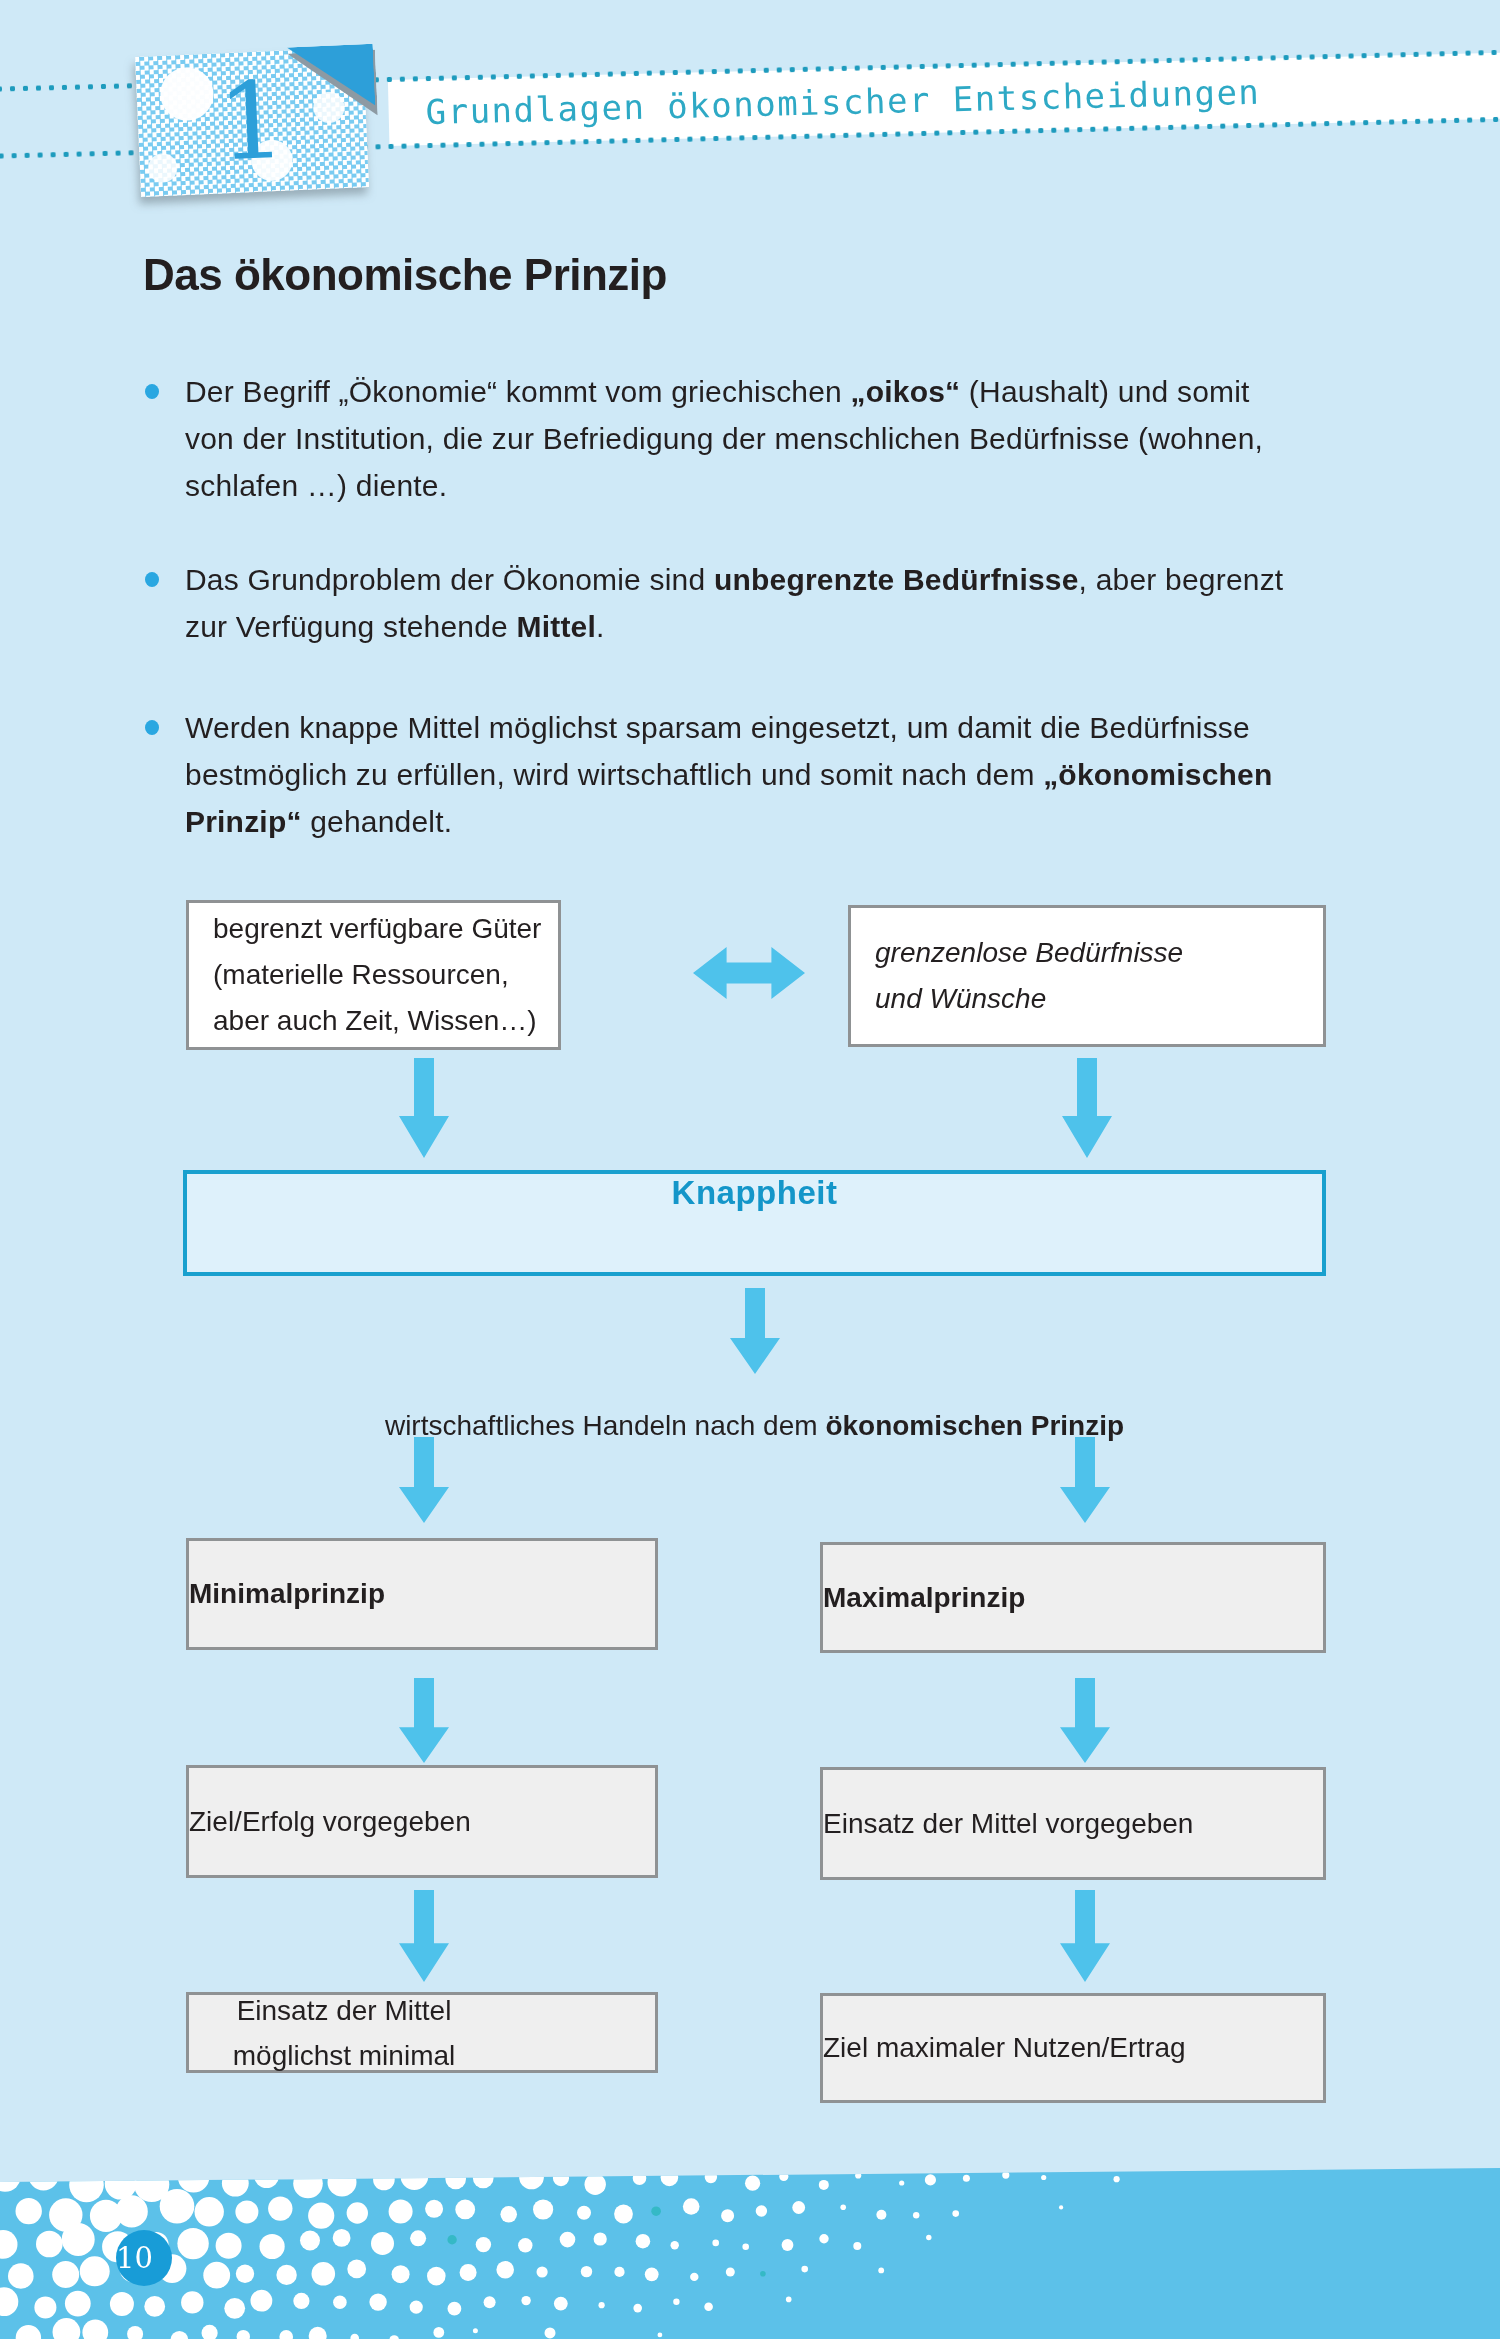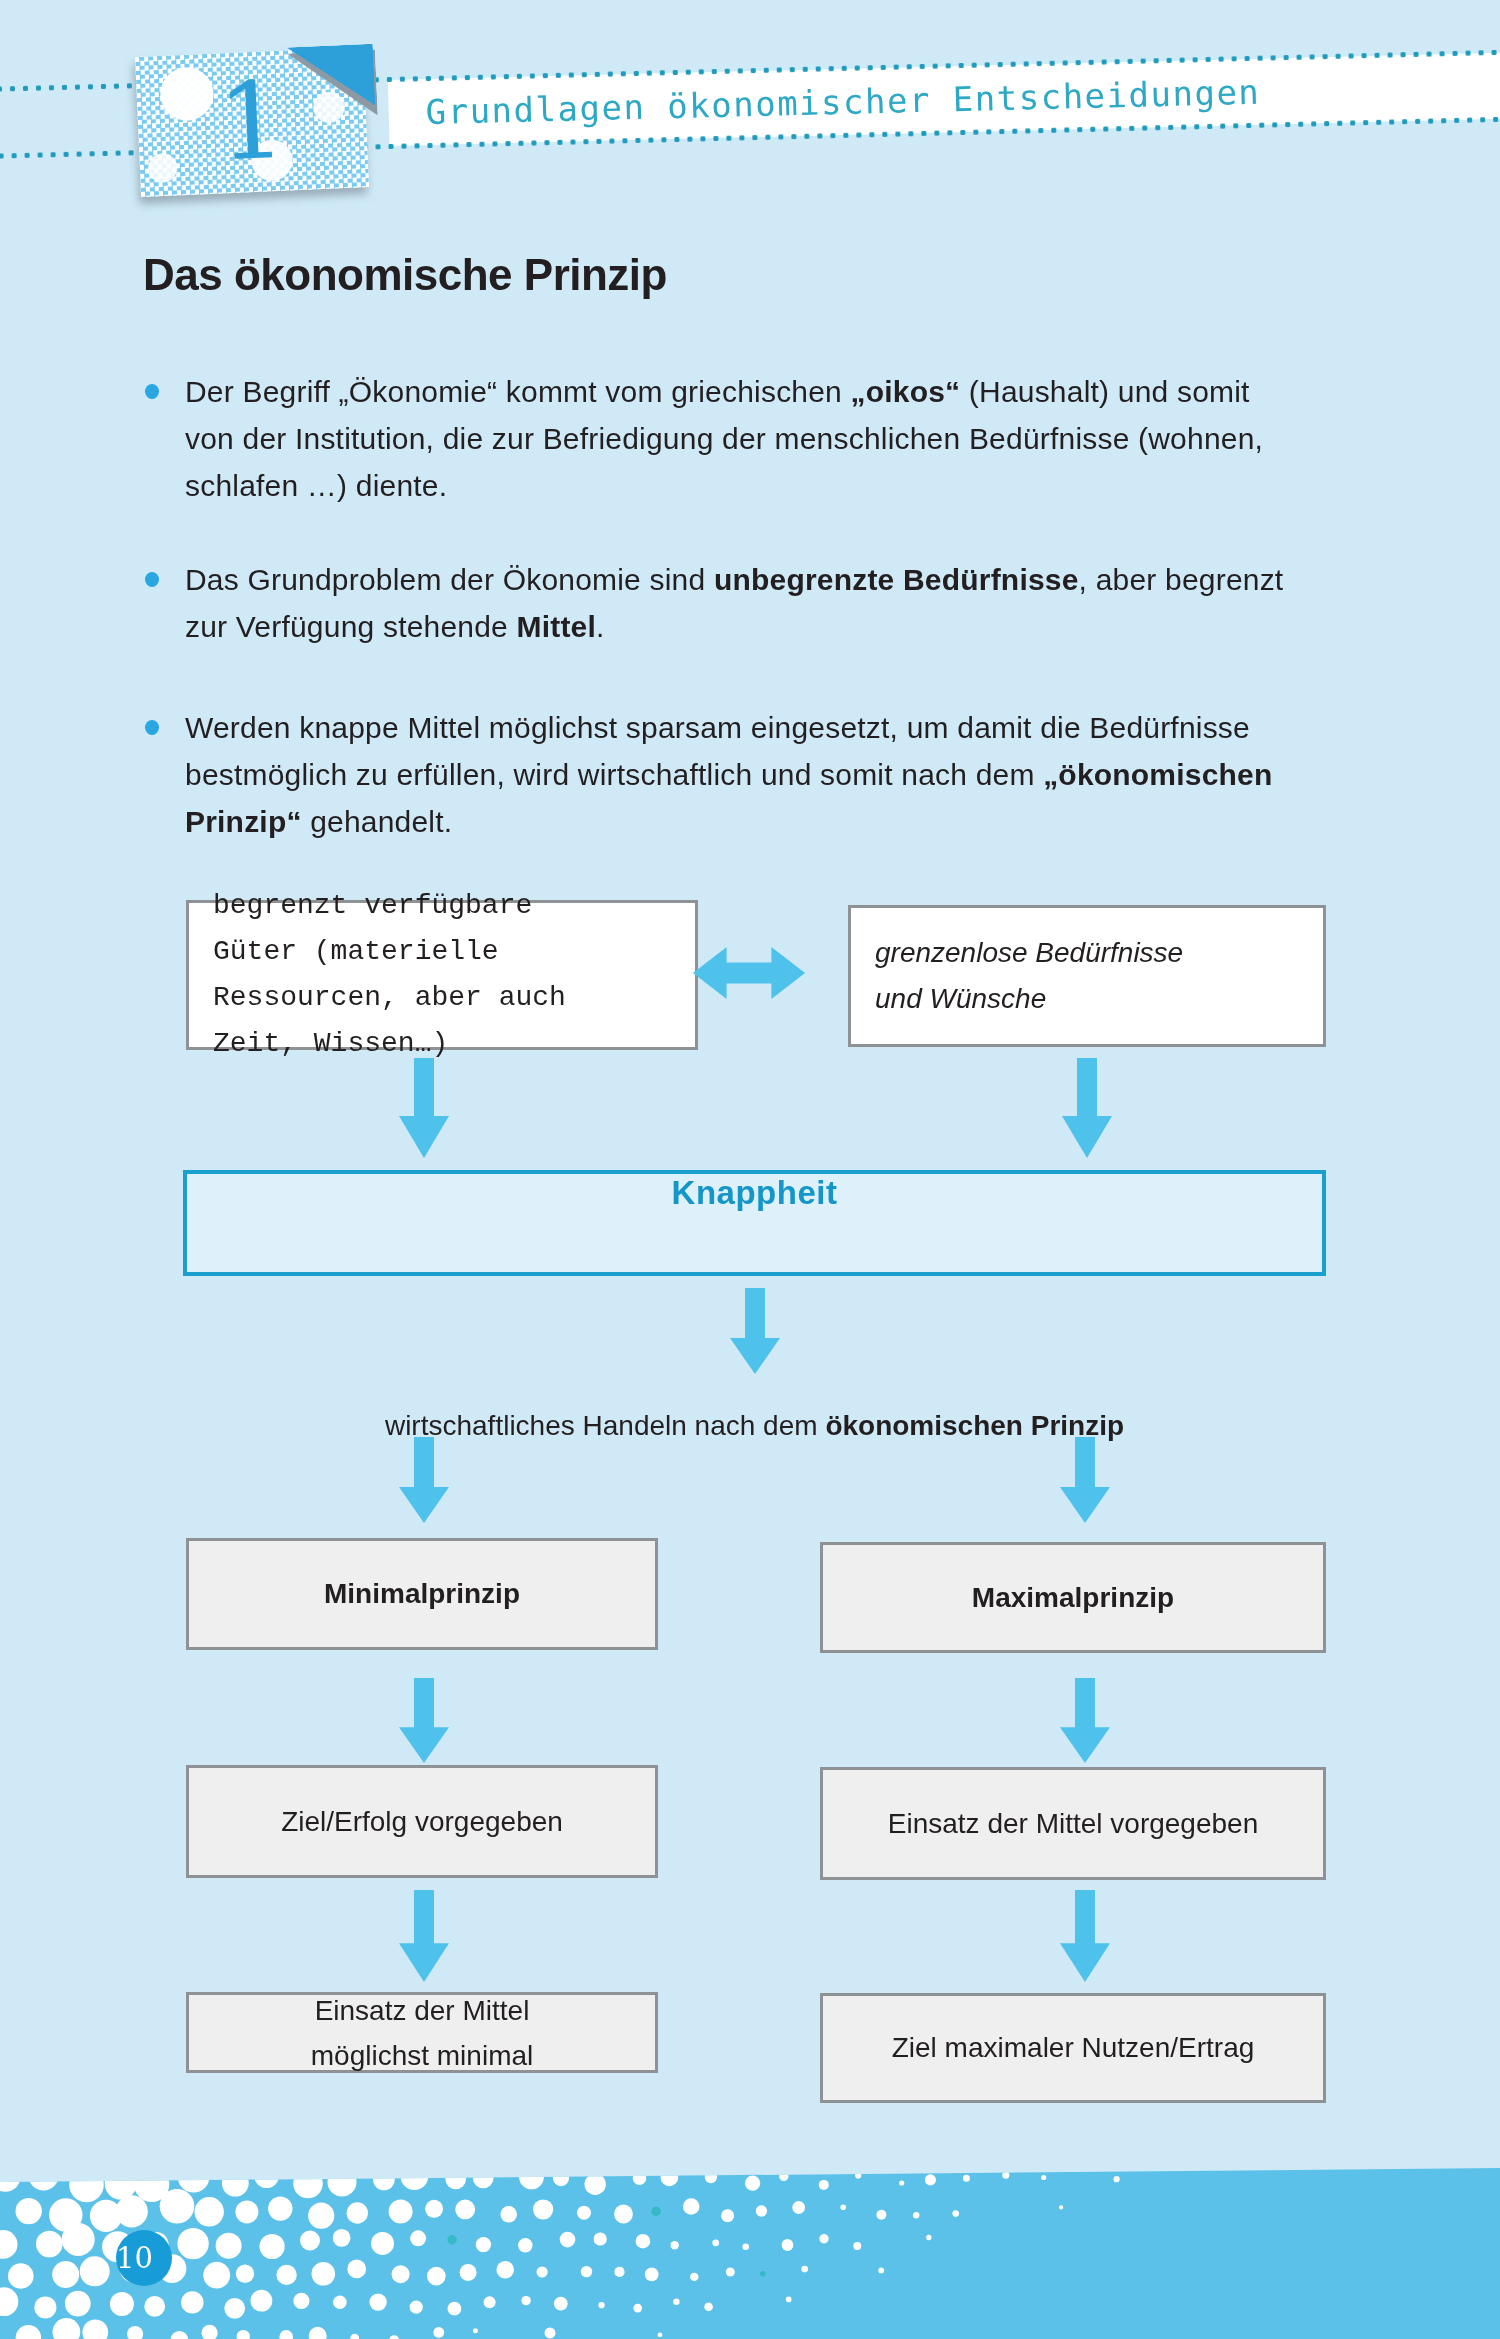--- a/index.html
+++ b/index.html
@@ -52,21 +52,21 @@
           letter-spacing:.2px;}
   .bullet .marker{position:absolute;left:-40px;top:16px;width:14px;height:15px;border-radius:50%;
           background:#2aa7e1;}
   .b{font-weight:bold;}
 
   
   .dbox{position:absolute;border:3px solid var(--box_border,#8f9294);display:flex;
         align-items:center;font-size:28px;line-height:46px;box-sizing:border-box;}
   .dbox.white{background:#fff;}
   .dbox.gray{background:var(--box_gray,#efefef);}
-  .dbox.center{justify-content:center;text-align:center;}
+  .dbox.center{text-align:center;}
   .dbox .pad{padding-left:24px;}
   .knapp{position:absolute;border:4px solid var(--knapp_border,#19a0ce);
          background:var(--knapp_bg,#def1fb);display:flex;justify-content:center;
          font-size:33px;font-weight:bold;color:var(--knapp_text,#1496c9);letter-spacing:.5px;
          box-sizing:border-box;}
   .arr-down{position:absolute;width:50px;background:var(--accent_cyan,#4ec2eb);
          clip-path:polygon(30% 0,70% 0,70% 58%,100% 58%,50% 100%,0 58%,30% 58%);}
   .arr-lr{position:absolute;background:var(--accent_cyan,#4ec2eb);
          clip-path:polygon(0 50%,30% 0,30% 30%,70% 30%,70% 0,100% 50%,70% 100%,70% 70%,30% 70%,30% 100%);}
   .handeln{position:absolute;left:183px;top:1398px;width:1143px;text-align:center;font-size:28px;margin-top:12px;}
@@ -106,21 +106,21 @@
   </div>
   <div class="bullet" style="top:368px;">
     <span class="marker"></span>
     <span><span>Der Begriff „Ökonomie“ kommt vom griechischen </span><span class="b">„oikos“</span><span> (Haushalt) und somit von der Institution, die zur Befriedigung der menschlichen Bedürfnisse (wohnen, schlafen …) diente.</span></span>
   </div>
   <div class="bullet" style="top:704px;">
     <span class="marker"></span>
     <span><span>Werden knappe Mittel möglichst sparsam eingesetzt, um damit die Bedürfnisse bestmöglich zu erfüllen, wird wirtschaftlich und somit nach dem </span><span class="b">„ökonomischen Prinzip“</span><span> gehandelt.</span></span>
   </div>
 
-  <div class="dbox white" style="left:186px;top:900px;width:512px;height:150px;font-family:Liberation Mono, monospace;">
+  <div class="dbox white" style="left:186px;top:900px;width:375px;height:150px;">
     <span class="pad" style="max-width:410px;">begrenzt verfügbare Güter (materielle Ressourcen, aber auch Zeit, Wissen…)</span>
   </div>
   <div class="arr-lr" style="left:693px;top:947px;width:112px;height:52px;"></div>
   <div class="dbox white" style="left:848px;top:905px;width:478px;height:142px;font-style:italic;">
     <span class="pad" style="max-width:350px;">grenzenlose Bedürfnisse und Wünsche</span>
   </div>
 
   <div class="arr-down" style="left:399px;top:1058px;height:100px;"></div>
   <div class="arr-down" style="left:1062px;top:1058px;height:100px;"></div>
 

